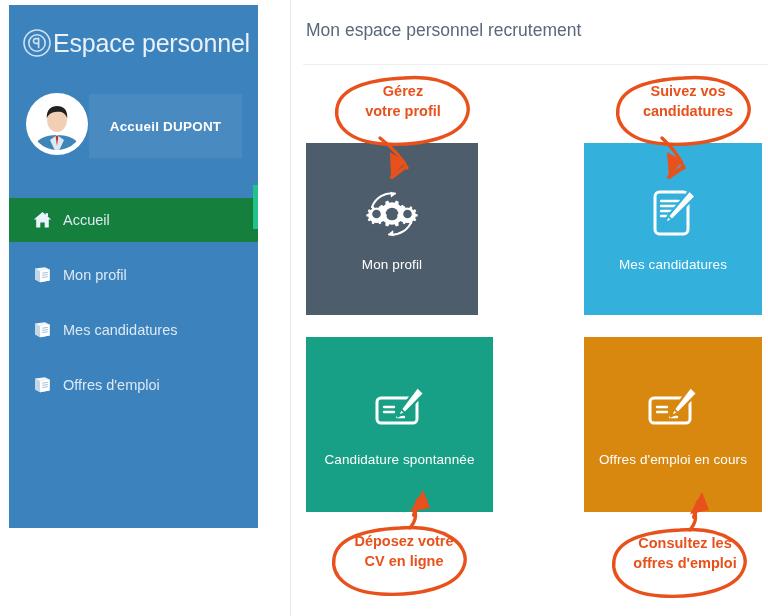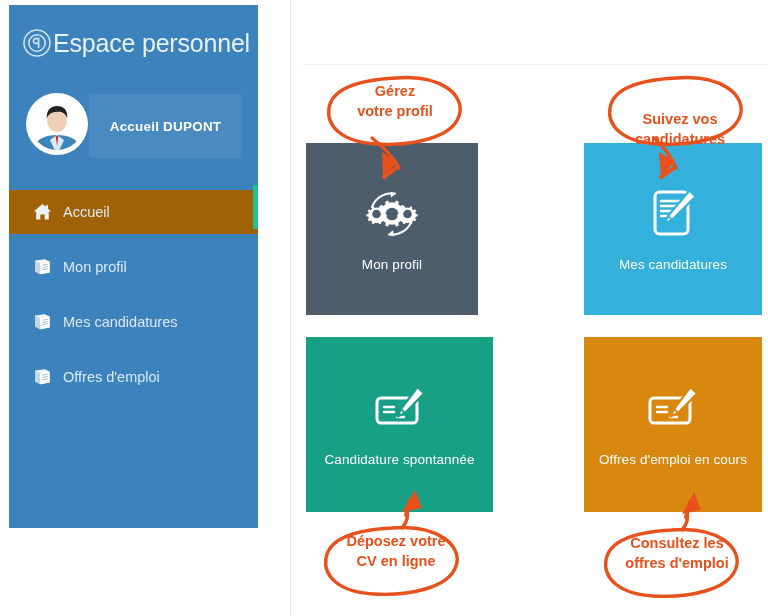--- a/index.html
+++ b/index.html
@@ -109,22 +109,23 @@
     position: relative;
     height: 44px;
     display: flex;
     align-items: center;
     padding-left: 22px;
     box-sizing: border-box;
     margin-bottom: 11px;
     cursor: pointer;
   }
   .nav-item.active {
-    background: #a16207;
+    background: #15803d;
     margin-bottom: 11px;
+    margin-top: 8px;
   }
   .nav-icon {
     width: 22px;
     height: 20px;
     flex: 0 0 22px;
     margin-right: 10px;
     display: flex;
     align-items: center;
     justify-content: center;
   }
@@ -189,37 +190,37 @@
     color: #ffffff;
     font-size: 13.5px;
     text-align: center;
     line-height: 1.55;
     letter-spacing: 0.1px;
   }
 
   
   #annotations {
     position: absolute;
-    left: 4px;
+    left: 12px;
     top: 0;
     width: 693px;
     height: 616px;
     pointer-events: none;
   }
   .anno-text {
     position: absolute;
     color: #e8511b;
     font-size: 14.5px;
     font-weight: bold;
     text-align: center;
     line-height: 1.35;
     white-space: pre;
   }
   #anno-text-0 { left: 327px; top: 82px;  width: 128px; }
-  #anno-text-1 { left: 604px; top: 82px;  width: 144px; margin-top: 28px; }
+  #anno-text-1 { left: 604px; top: 82px;  width: 144px; }
   #anno-text-2 { left: 325px; top: 532px; width: 134px; }
   #anno-text-3 { left: 601px; top: 534px; width: 144px; }
 </style>
 </head>
 <body>
 
 <div id="sidebar">
 
   <div class="brand">
     <span class="brand-logo">
@@ -304,20 +305,21 @@
       <span class="nav-label">Offres d'emploi</span>
     </div>
 
   </div>
 </div>
 
 <div id="sidebar-accent"></div>
 
 <div id="content">
 
+  <div id="page-title">Mon espace personnel recrutement</div>
   <div id="title-divider"></div>
 
   <div class="tile" id="tile-profil">
     <span class="tile-icon">
       <svg width="62" height="56" viewBox="0 0 62 56">
         <g fill="none" stroke="#ffffff" stroke-width="2.1" stroke-linecap="round">
           <path d="M11 21 A21 21 0 0 1 34 7.5"></path>
           <path d="M51 34 A21 21 0 0 1 28 48.5"></path>
         </g>
         <path d="M34 8.6 L29.5 5.5 L29.9 11.6 Z" fill="#ffffff"></path>

